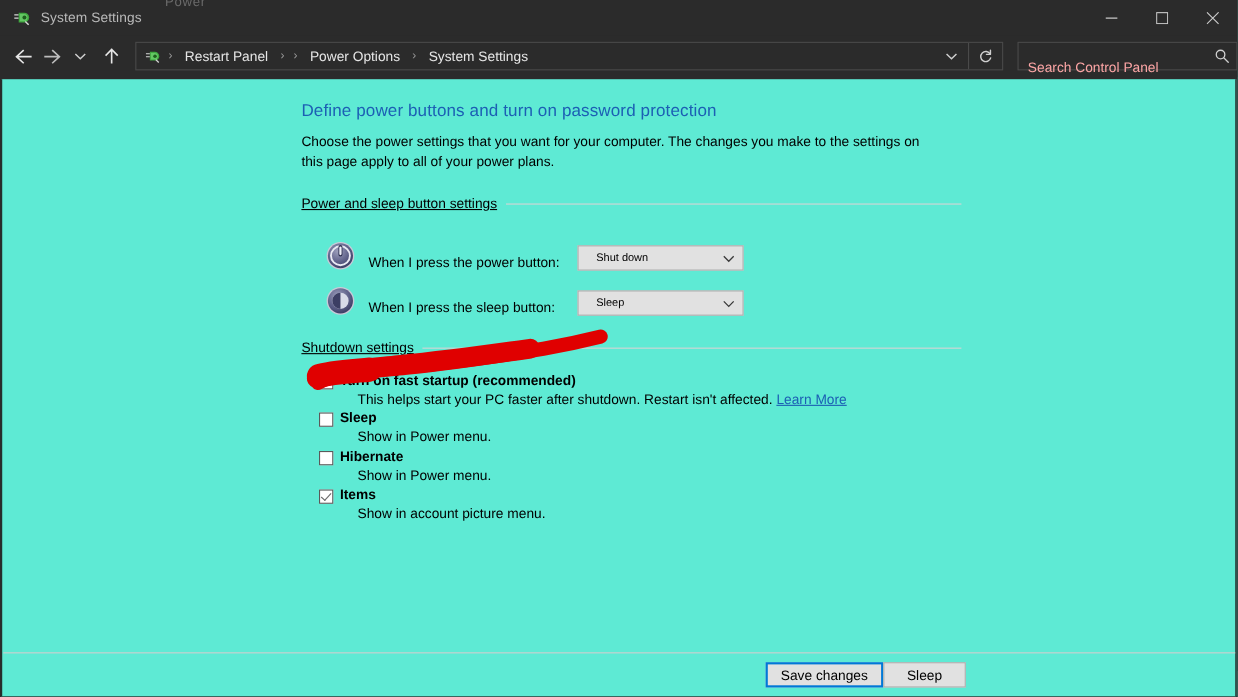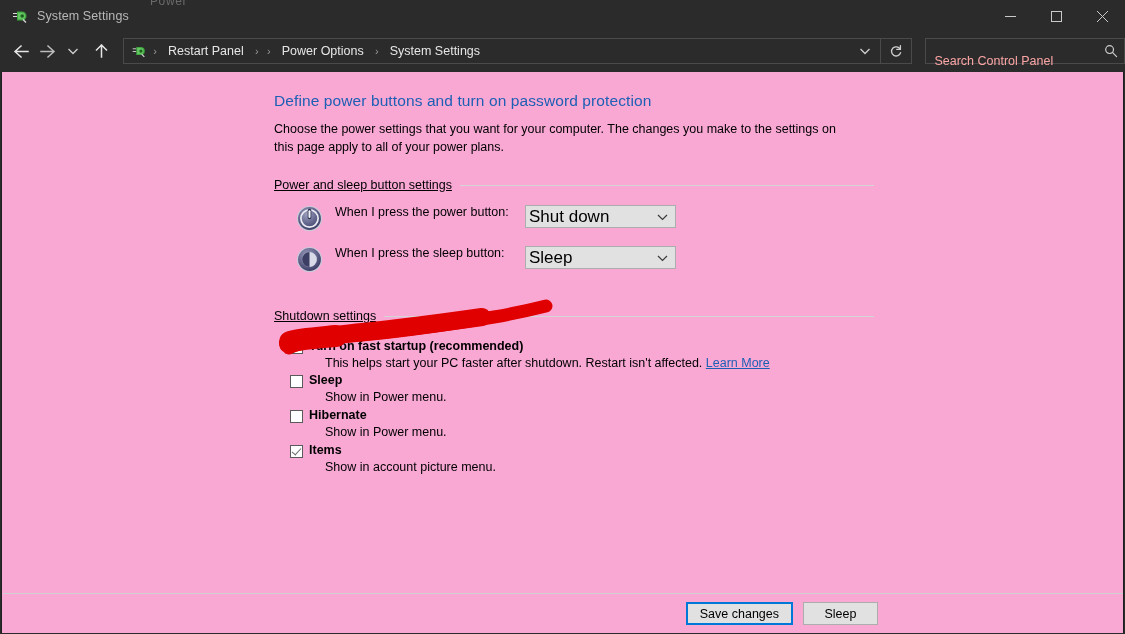--- a/index.html
+++ b/index.html
@@ -102,21 +102,21 @@
   }
   .search-icon-wrap {
     position:absolute; right: 6px; top: 0; height: 100%;
     display: flex; align-items: center;
   }
 
   
   .content {
     position: absolute; left: 1px; top: 72px;
     width: 1123px; height: 561px;
-    background: #f9a8d4;
+    background: #5eead4;
     border-left: 1px solid #1f1f1f;
     border-right: 1px solid #1f1f1f;
     overflow: hidden;
   }
   .page {
     position: absolute; left: 272px; top: 20px; width: 600px;
   }
   .page-title {
     font-size: 15.5px; color: #1c5fb4; font-weight: 400;
     letter-spacing: .1px; white-space: nowrap;
@@ -131,36 +131,36 @@
   .section {
     margin-top: 22px;
     display: flex; align-items: center; gap: 8px;
   }
   .section-label { font-size: 12.5px; color: #000; white-space: nowrap; text-decoration: underline; }
   .section-rule { flex: 1; height: 1px; background: #d5d5d5; }
 
   
   .power-rows { margin-top: 13px; padding-left: 22px; }
   .power-row {
-    display: flex; align-items: flex-start; height: 41px;
+    display: flex; align-items: flex-end; height: 41px;
   }
   .power-icon { width: 27px; height: 27px; display:block; }
   .power-label {
     font-size: 12.5px; color: #000; margin-left: 12px;
     width: 190px; white-space: nowrap;
   }
   .combo {
     width: 151px; height: 23px;
     background: #e1e1e1;
     border: 1px solid #adadad;
     display: flex; align-items: center;
     position: relative;
   }
   .combo-value {
-    font-size: 17px; color: #000; margin-left: 3px; white-space: nowrap;
+    font-size: 10px; color: #000; margin-left: 16px; white-space: nowrap;
   }
   .combo-arrow {
     position: absolute; right: 7px; top: 0; height: 100%;
     display: flex; align-items: center;
   }
 
   
   .shutdown { margin-top: 15px; padding-left: 16px; position: relative; }
   .cb-row { display: flex; align-items: flex-start; }
   .checkbox {
@@ -203,21 +203,21 @@
     overflow: visible;
   }
 
   
   .footer-rule {
     position: absolute; left: 1px; top: 521px;
     width: 1121px; height: 1px; background: #cfcfcf;
   }
   .footer-btns {
     position: absolute; right: 245px; top: 530px;
-    display: flex; gap: 10px;
+    display: flex; 
   }
   .btn {
     height: 23px; min-width: 75px;
     font-size: 12.5px; color: #000;
     background: #e1e1e1;
     border: 1px solid #adadad;
     display: flex; align-items: center; justify-content: center;
     padding: 0 12px;
     white-space: nowrap;
   }

